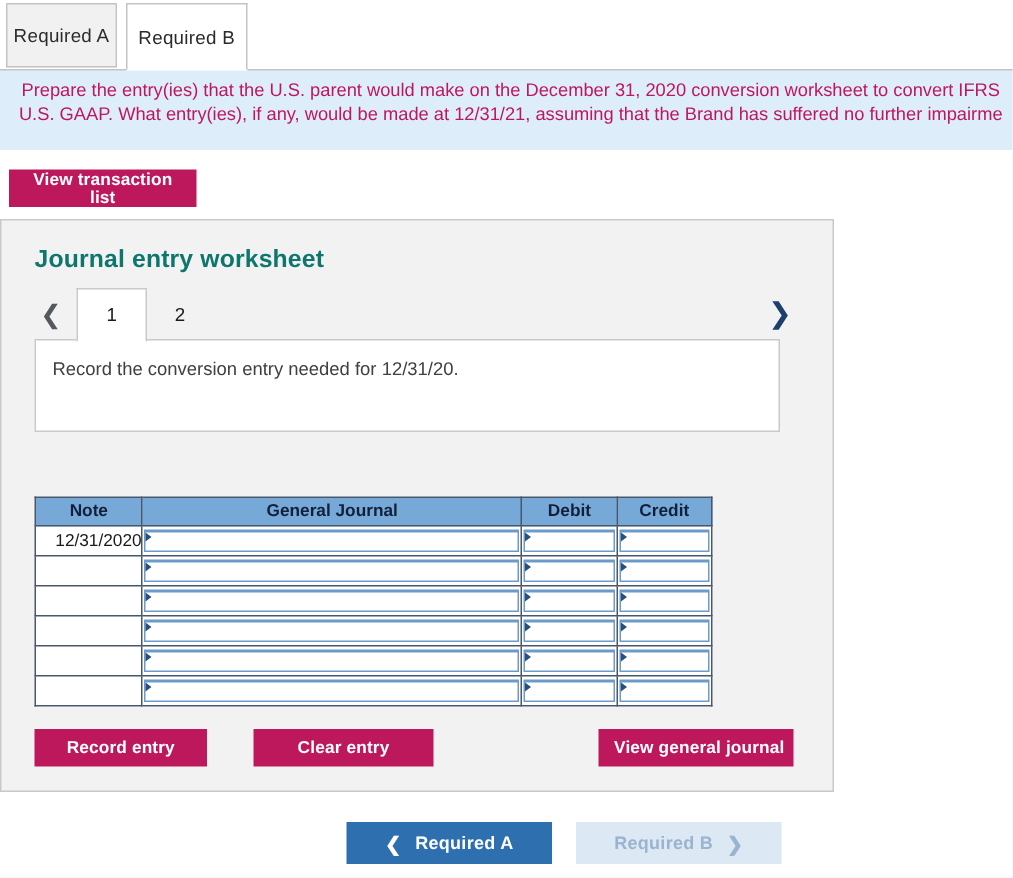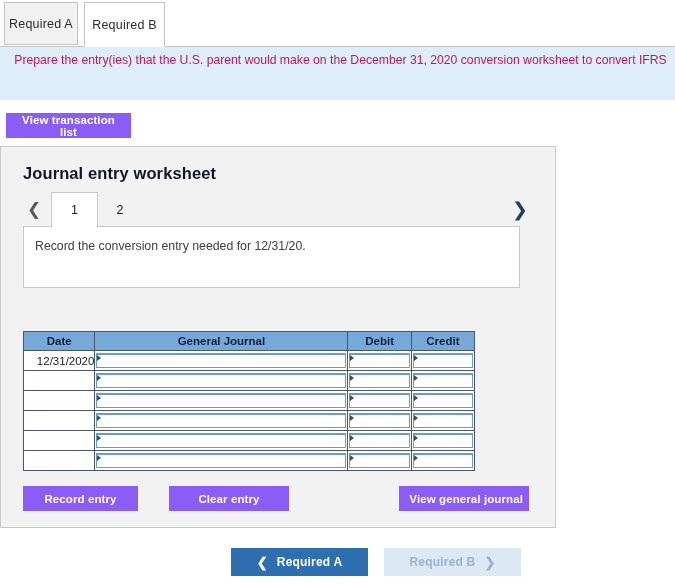--- a/index.html
+++ b/index.html
@@ -71,21 +71,21 @@
   }
   .instruction .line { white-space: nowrap; }
   .instruction .dark { color: #be185d; text-align: center; }
   .instruction .red  { color: #b03a3a; }
 
   
   .btn {
     display: inline-flex;
     align-items: center;
     justify-content: center;
-    background: #8b5cf6;
+    background: #be185d;
     color: #ffffff;
     font-weight: bold;
     font-size: 11.5px;
     border: none;
     cursor: pointer;
     box-sizing: border-box;
     letter-spacing: 0.1px;
   }
   .btn-transaction {
     position: absolute;
@@ -102,21 +102,21 @@
     height: 382px;
     box-sizing: border-box;
     background: #f2f2f2;
     border: 1px solid #c9c9c9;
   }
   .ws-title {
     position: absolute;
     left: 22px; top: 17px;
     font-size: 16.5px;
     font-weight: bold;
-    color: #0f172a;
+    color: #0f766e;
     letter-spacing: 0.1px;
   }
 
   
   .pager {
     position: absolute;
     left: 0; top: 44px;
     width: 556px;
     height: 36px;
   }
@@ -288,20 +288,21 @@
   <div class="tab inactive">
     <span>Required A</span>
   </div>
   <div class="tab active">
     <span>Required B</span>
   </div>
 </div>
 
 <div class="instruction">
   <div class="line dark">Prepare the entry(ies) that the U.S. parent would make on the December 31, 2020 conversion worksheet to convert IFRS</div>
+  <div class="line dark">U.S. GAAP. What entry(ies), if any, would be made at 12/31/21, assuming that the Brand has suffered no further impairme</div>
 </div>
 
 <button class="btn btn-transaction">
   <span>View transaction list</span>
 </button>
 
 <div class="worksheet">
 
   <div class="ws-title">Journal entry worksheet</div>
 
@@ -323,21 +324,21 @@
 
   <table class="jtable">
     <colgroup>
       <col class="col-date">
         <col class="col-gj">
         <col class="col-debit">
         <col class="col-credit">
     </colgroup>
     <thead>
       <tr>
-        <th>Date</th>
+        <th>Note</th>
         <th>General Journal</th>
         <th>Debit</th>
         <th>Credit</th>
       </tr>
     </thead>
     <tbody>
       <tr>
         <td class="date-cell">12/31/2020</td>
         <td>
             <div class="cellfield"></div>

